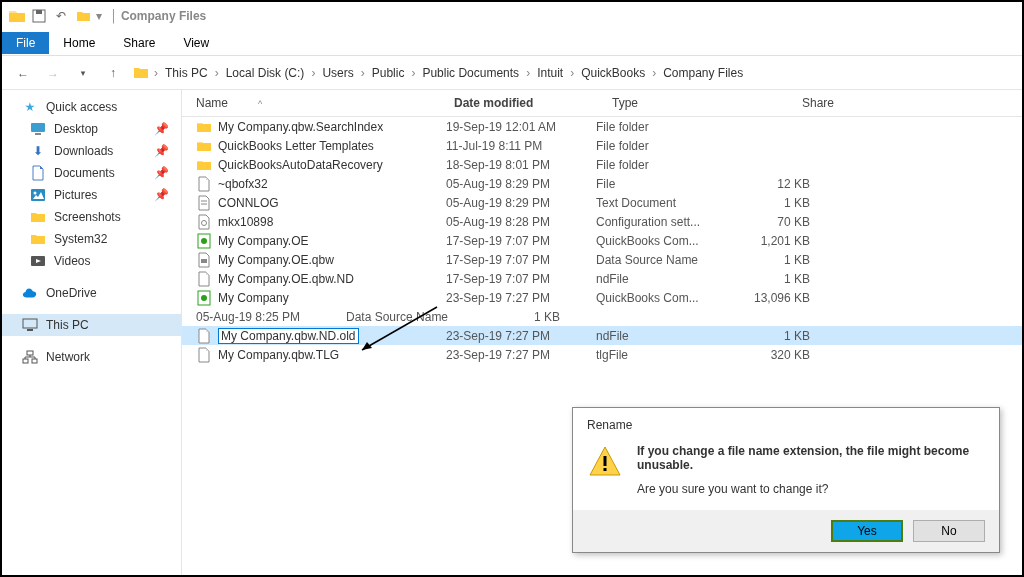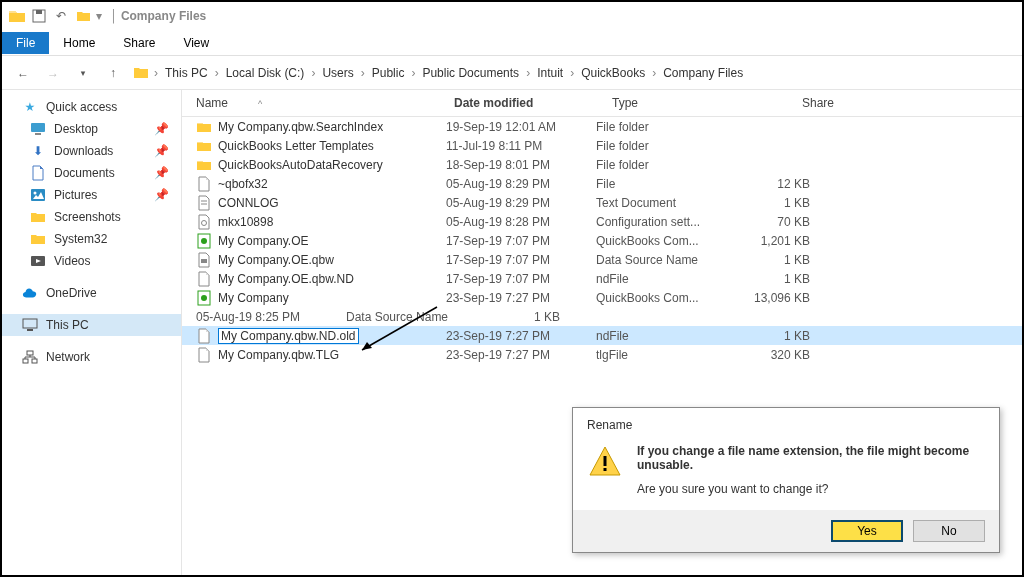--- a/index.html
+++ b/index.html
@@ -50,21 +50,21 @@
 .fsize { width: 80px; text-align: right; color: #555; padding-right: 16px; }
 .sort-caret { font-size: 9px; color: #888; margin-left: 30px; }
 .dialog { position: absolute; right: 22px; bottom: 22px; width: 428px; background: #fff; border: 1px solid #888; box-shadow: 2px 2px 6px rgba(0,0,0,0.25); }
 .dialog-title { padding: 10px 14px 4px; font-size: 12px; color: #333; }
 .dialog-body { display: flex; gap: 14px; padding: 8px 14px 14px; }
 .dialog-icon { width: 36px; height: 36px; }
 .dialog-text { flex: 1; color: #333; font-size: 12px; }
 .dialog-text .bold { font-weight: 600; margin-bottom: 10px; }
 .dialog-buttons { display: flex; justify-content: flex-end; gap: 10px; padding: 10px 14px; background: #f0f0f0; }
 .dlg-btn { min-width: 72px; height: 22px; border: 1px solid #adadad; background: #e1e1e1; cursor: pointer; font-size: 12px; }
-.dlg-btn.primary { border: 2px solid #0c4a6e; background: #fde047; margin-left: 24px; }
+.dlg-btn.primary { border: 2px solid #4d7c0f; background: #0ea5e9; margin-left: 24px; }
 .arrow-annotation { position: absolute; left: 350px; top: 300px; pointer-events: none; }
 svg { display: block; }
 </style>
 </head>
 <body>
 
 <div class="titlebar">
   <span class="tb-ico">
     <svg width="18" height="18" viewBox="0 0 18 18">
         <path fill="#ffcb3b" d="M1 4h6l2 2h8v9H1z"></path>

